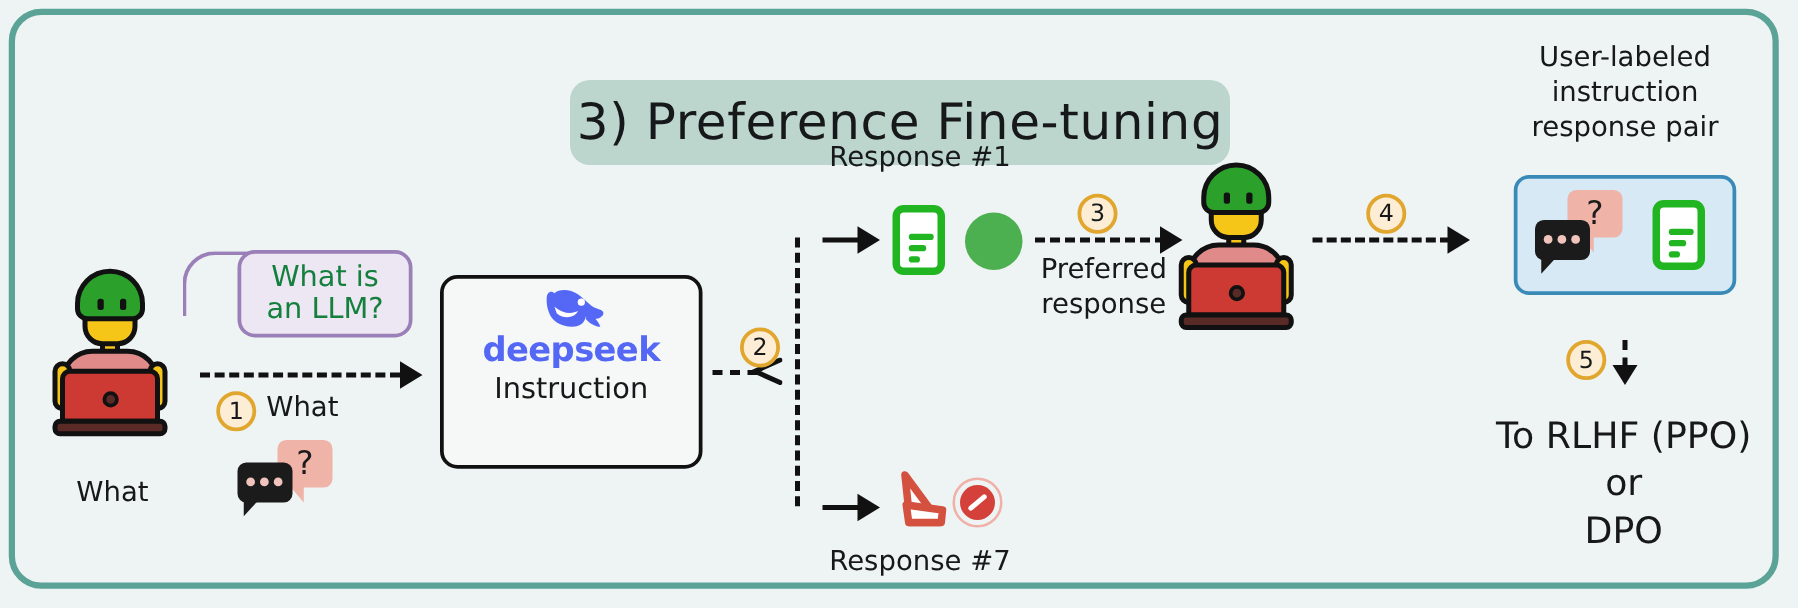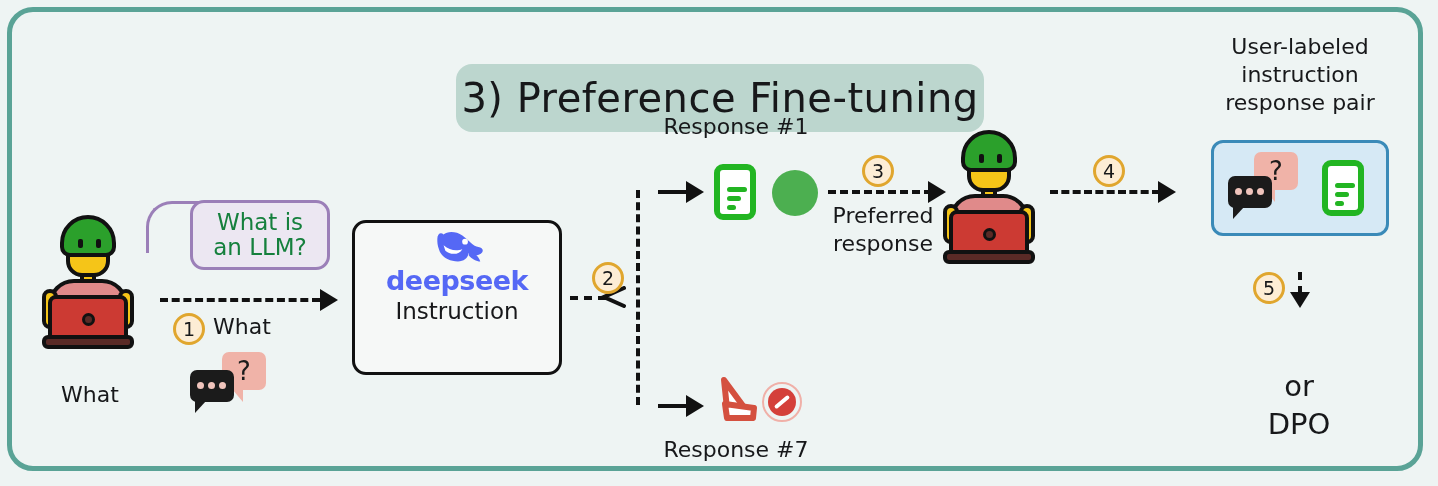--- a/index.html
+++ b/index.html
@@ -267,16 +267,17 @@
   <div class="doc green" style="left:1322px;top:160px;">
     <div class="doc-line" style="left:7px;top:17px;width:20px;"></div>
     <div class="doc-line" style="left:7px;top:26px;width:14px;"></div>
     <div class="doc-line" style="left:7px;top:35px;width:9px;"></div>
   </div>
 
   <div class="badge" style="left:1253px;top:272px;">5</div>
   <div class="dash-v" style="left:1298px;top:272px;height:22px;"></div>
   <div class="arrow-d" style="left:1290px;top:292px;"></div>
 
+  <div class="lbl-big hand" style="left:1168px;top:330px;width:262px;">To RLHF (PPO)</div>
   <div class="lbl-big hand" style="left:1168px;top:406px;width:262px;">DPO</div>
   <div class="lbl-big hand" style="left:1168px;top:368px;width:262px;">or</div>
 
 </div>
 
 </body></html>

